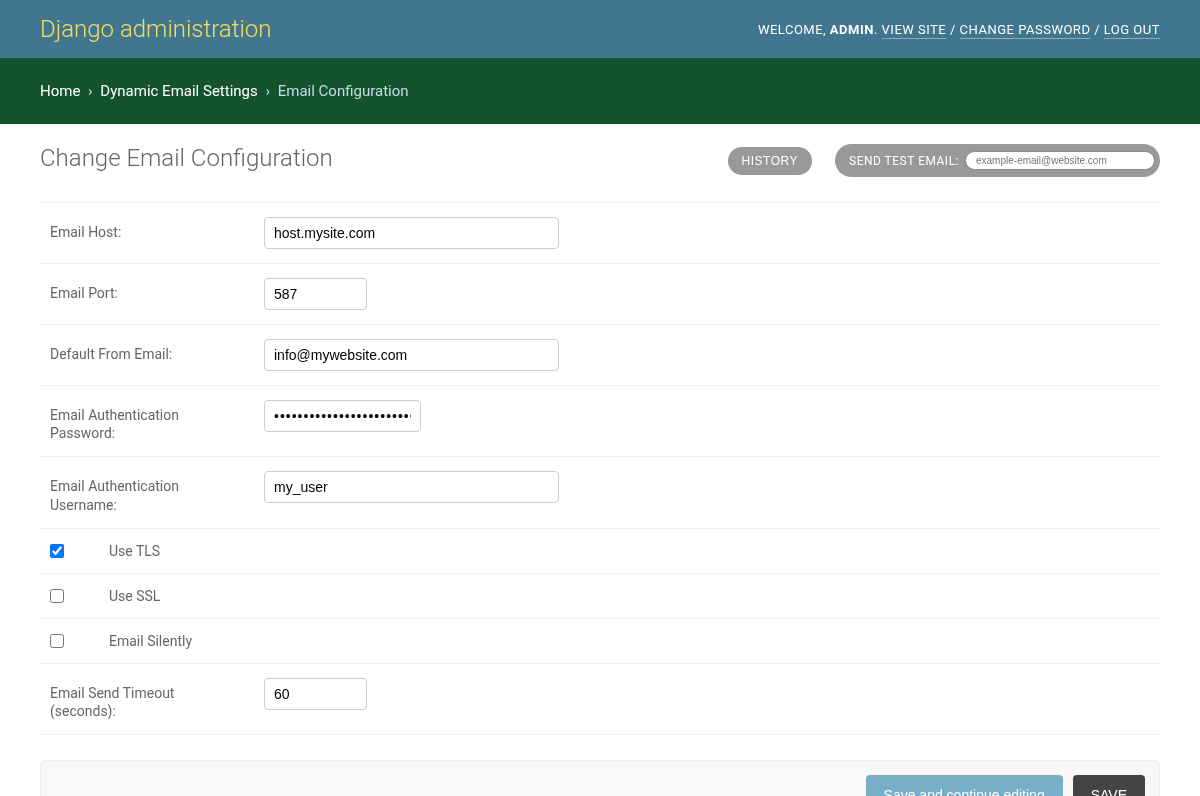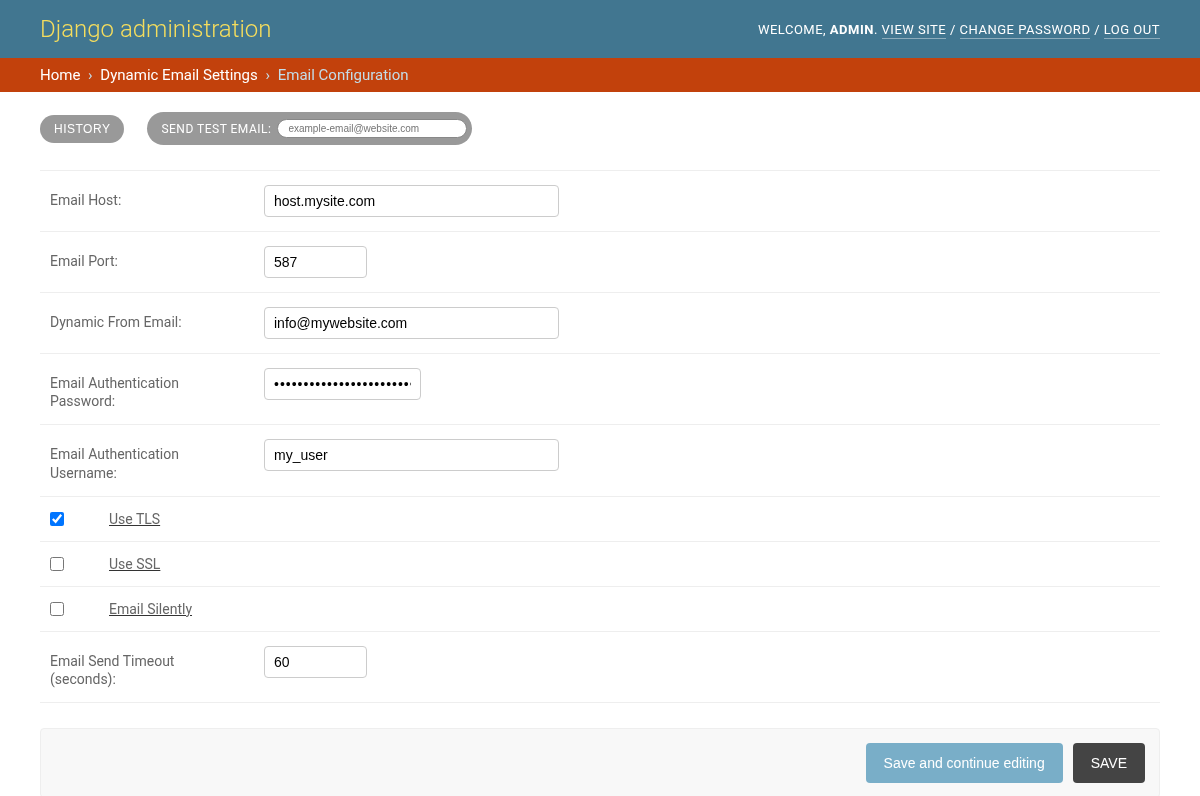--- a/index.html
+++ b/index.html
@@ -34,23 +34,23 @@
 .user-tools a {
   color: #fff;
   text-decoration: none;
   border-bottom: 1px solid rgba(255,255,255,0.4);
   padding-bottom: 1px;
 }
 .user-tools strong {
   font-weight: 700;
 }
 .breadcrumbs {
-  background: #c2410c;
+  background: #14532d;
   color: #c4dce8;
-  padding: 8px 40px;
+  padding: 24px 40px;
   font-size: 15px;
 }
 .breadcrumbs a {
   color: #fff;
   text-decoration: none;
   font-weight: 400;
 }
 .breadcrumbs .sep {
   margin: 0 4px;
 }
@@ -140,21 +140,20 @@
 .text-input.small {
   width: 103px;
 }
 .text-input.pw {
   width: 157px;
   letter-spacing: 1px;
 }
 .checkbox-row {
   display: flex;
   align-items: center;
-  text-decoration: underline;
 }
 .checkbox-input {
   width: 14px;
   height: 14px;
   margin-right: 13px;
 }
 .checkbox-label {
   font-size: 14px;
   color: #666;
 }
@@ -203,20 +202,21 @@
 <div class="breadcrumbs">
   <a href="#">Home</a>
   <span class="sep">›</span>
   <a href="#">Dynamic Email Settings</a>
   <span class="sep">›</span>
   <span class="current">Email Configuration</span>
 </div>
 
 <div class="content">
   <div class="content-header">
+    <h1 class="page-title">Change Email Configuration</h1>
     <div class="object-tools">
       <button class="tool-btn">HISTORY</button>
       <span class="tool-btn with-input">
         <span>SEND TEST EMAIL:</span>
         <input type="text" placeholder="example-email@website.com" style="">
       </span>
     </div>
   </div>
 
   <fieldset class="form-fieldset">
@@ -229,21 +229,21 @@
     </div>
 
     <div class="form-row">
       <label class="form-label">Email Port:</label>
       <div class="form-input-wrap">
         <input class="text-input small" type="text" value="587" style="">
       </div>
     </div>
 
     <div class="form-row">
-      <label class="form-label">Dynamic From Email:</label>
+      <label class="form-label">Default From Email:</label>
       <div class="form-input-wrap">
         <input class="text-input" type="text" value="info@mywebsite.com" style="">
       </div>
     </div>
 
     <div class="form-row">
       <label class="form-label">Email Authentication Password:</label>
       <div class="form-input-wrap">
         <input class="text-input pw" type="password" value="••••••••••••••••••••••••••••••" style="">
       </div>

